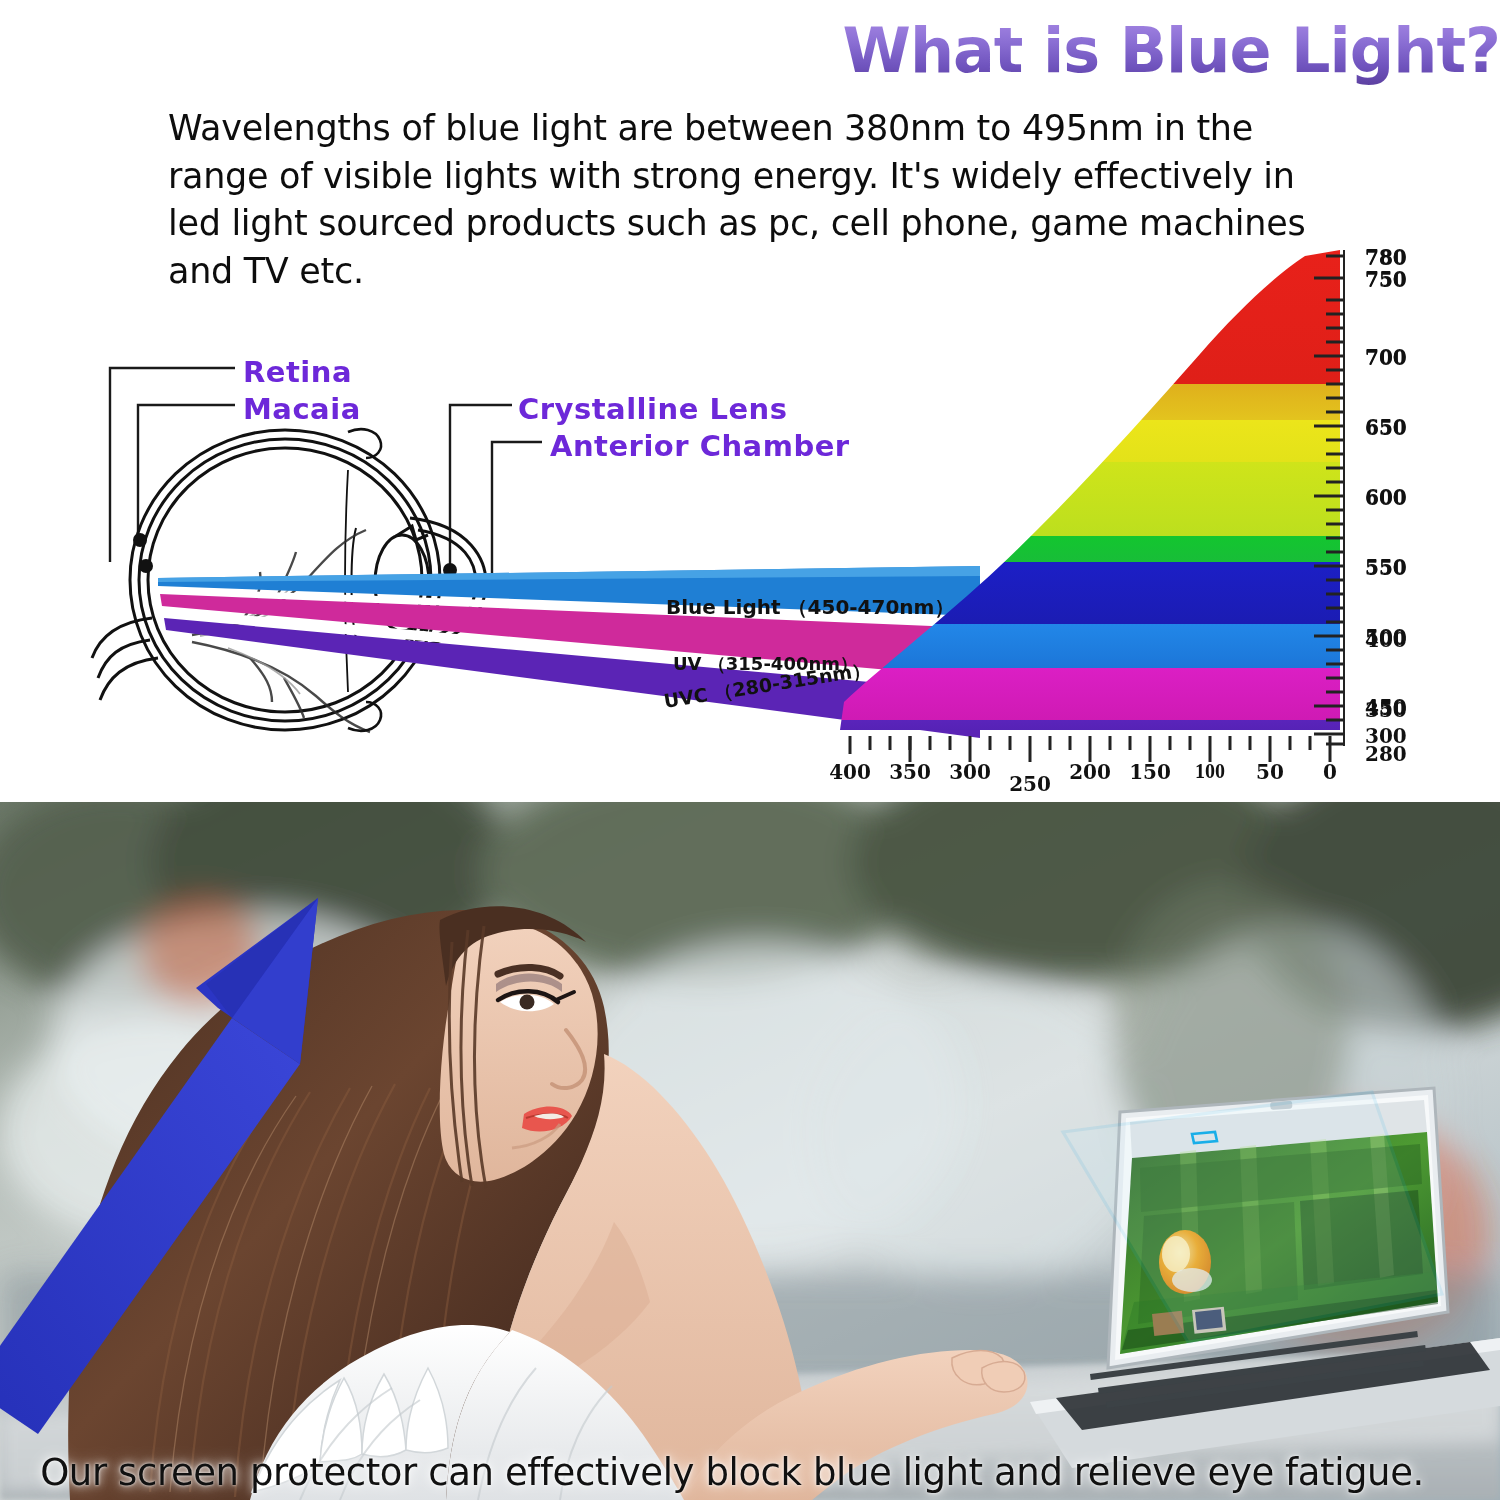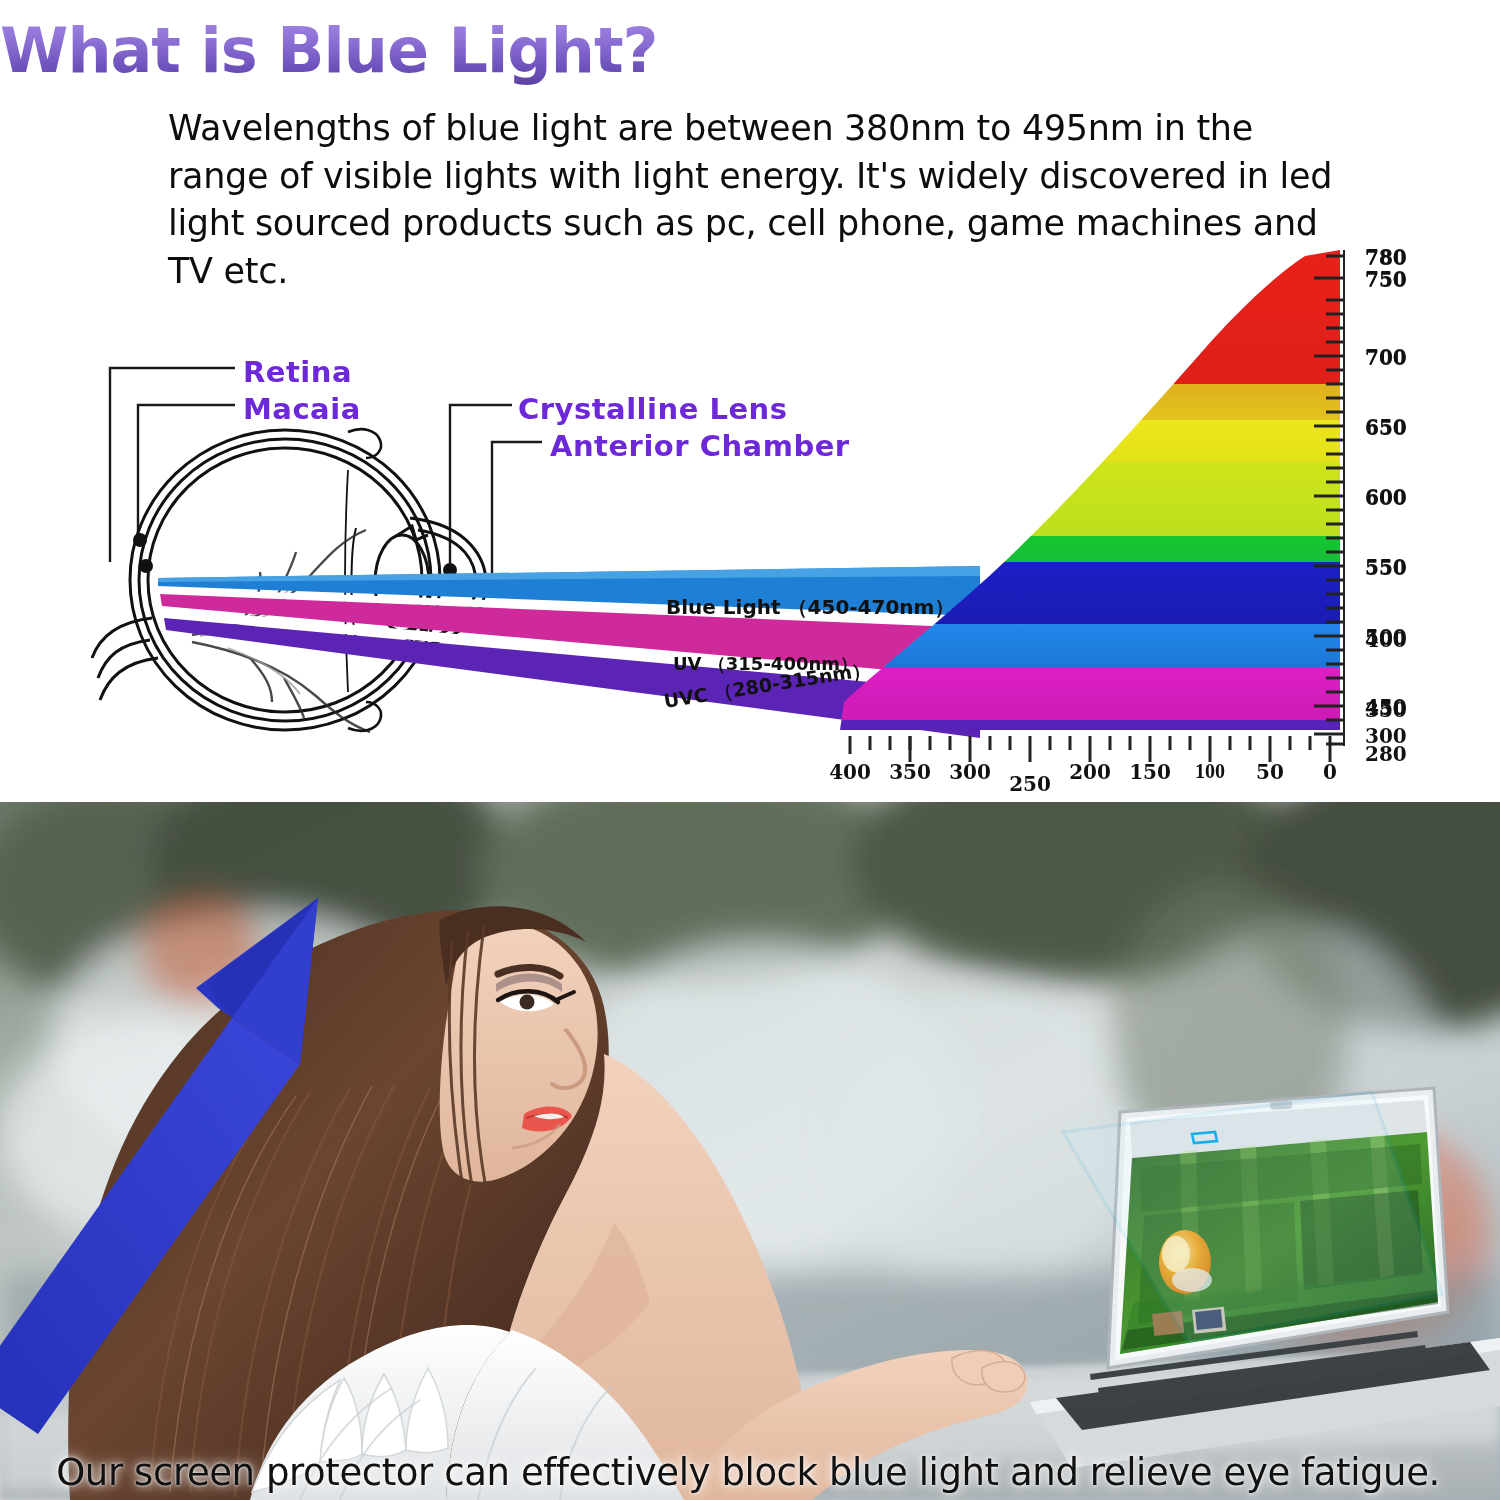--- a/index.html
+++ b/index.html
@@ -3,21 +3,21 @@
 <meta charset="utf-8">
 <style>
   html,body{margin:0;padding:0;background:#fff;}
   body{width:1500px;height:1500px;font-family:"Liberation Sans",sans-serif;overflow:hidden;}
   .page{position:relative;width:1500px;height:1500px;background:#fff;overflow:hidden;}
 
   
   .top-section{position:absolute;left:0;top:0;width:1500px;height:802px;background:#fff;}
 
   .title{
-    position:absolute;left:0;top:14px;width:1500px;text-align:left;
+    position:absolute;left:0;top:14px;width:1500px;text-align:right;
     font-family:"DejaVu Sans",sans-serif;font-weight:bold;font-size:62px;letter-spacing:-1px;
     background:linear-gradient(180deg,#a98ae6 0%,#8b6fd4 38%,#6f53bd 72%,#5b3f9e 100%);
     -webkit-background-clip:text;background-clip:text;color:transparent;
     -webkit-text-fill-color:transparent;
   }
   .intro{
     position:absolute;left:168px;top:105px;width:1180px;
     font-family:"DejaVu Sans",sans-serif;font-size:35px;line-height:1.36;color:#0d0d0d;
     letter-spacing:-0.3px;
   }
@@ -55,32 +55,31 @@
   }
 
   
   .photo{position:absolute;left:0;top:802px;width:1500px;height:698px;overflow:hidden;background:#cfd6d9;}
   .photo-bg{position:absolute;left:0;top:0;width:1500px;height:698px;}
 
   .caption{
     position:absolute;left:0;bottom:6px;width:1464px;text-align:center;
     font-family:"DejaVu Sans",sans-serif;font-size:37px;color:#111;letter-spacing:-0.4px;
     text-shadow:0 0 9px rgba(255,255,255,.85),0 0 18px rgba(255,255,255,.7),0 0 3px rgba(255,255,255,.9);
-    padding-left:16px;
   }
 </style>
 </head>
 <body>
 
 <div class="page">
 
   <div class="top-section">
 
     <div class="title">What is Blue Light?</div>
-    <div class="intro">Wavelengths of blue light are between 380nm to 495nm in the range of visible lights with light energy. It's widely discovered in led light sourced products such as pc, cell phone, game machines and TV etc.</div>
+    <div class="intro">Wavelengths of blue light are between 380nm to 495nm in the range of visible lights with strong energy. It's widely effectively in led light sourced products such as pc, cell phone, game machines and TV etc.</div>
 
     <div class="eye-wrap">
       <svg class="eye-svg" width="900" height="440" viewBox="0 0 900 440">
         <g fill="none" stroke="#1a1a1a" stroke-width="2.4">
 
           <polyline points="155,28 30,28 30,222"></polyline>
           <polyline points="155,65 58,65 58,200"></polyline>
           <polyline points="432,65 370,65 370,230"></polyline>
           <polyline points="462,102 412,102 412,240"></polyline>
         </g>

